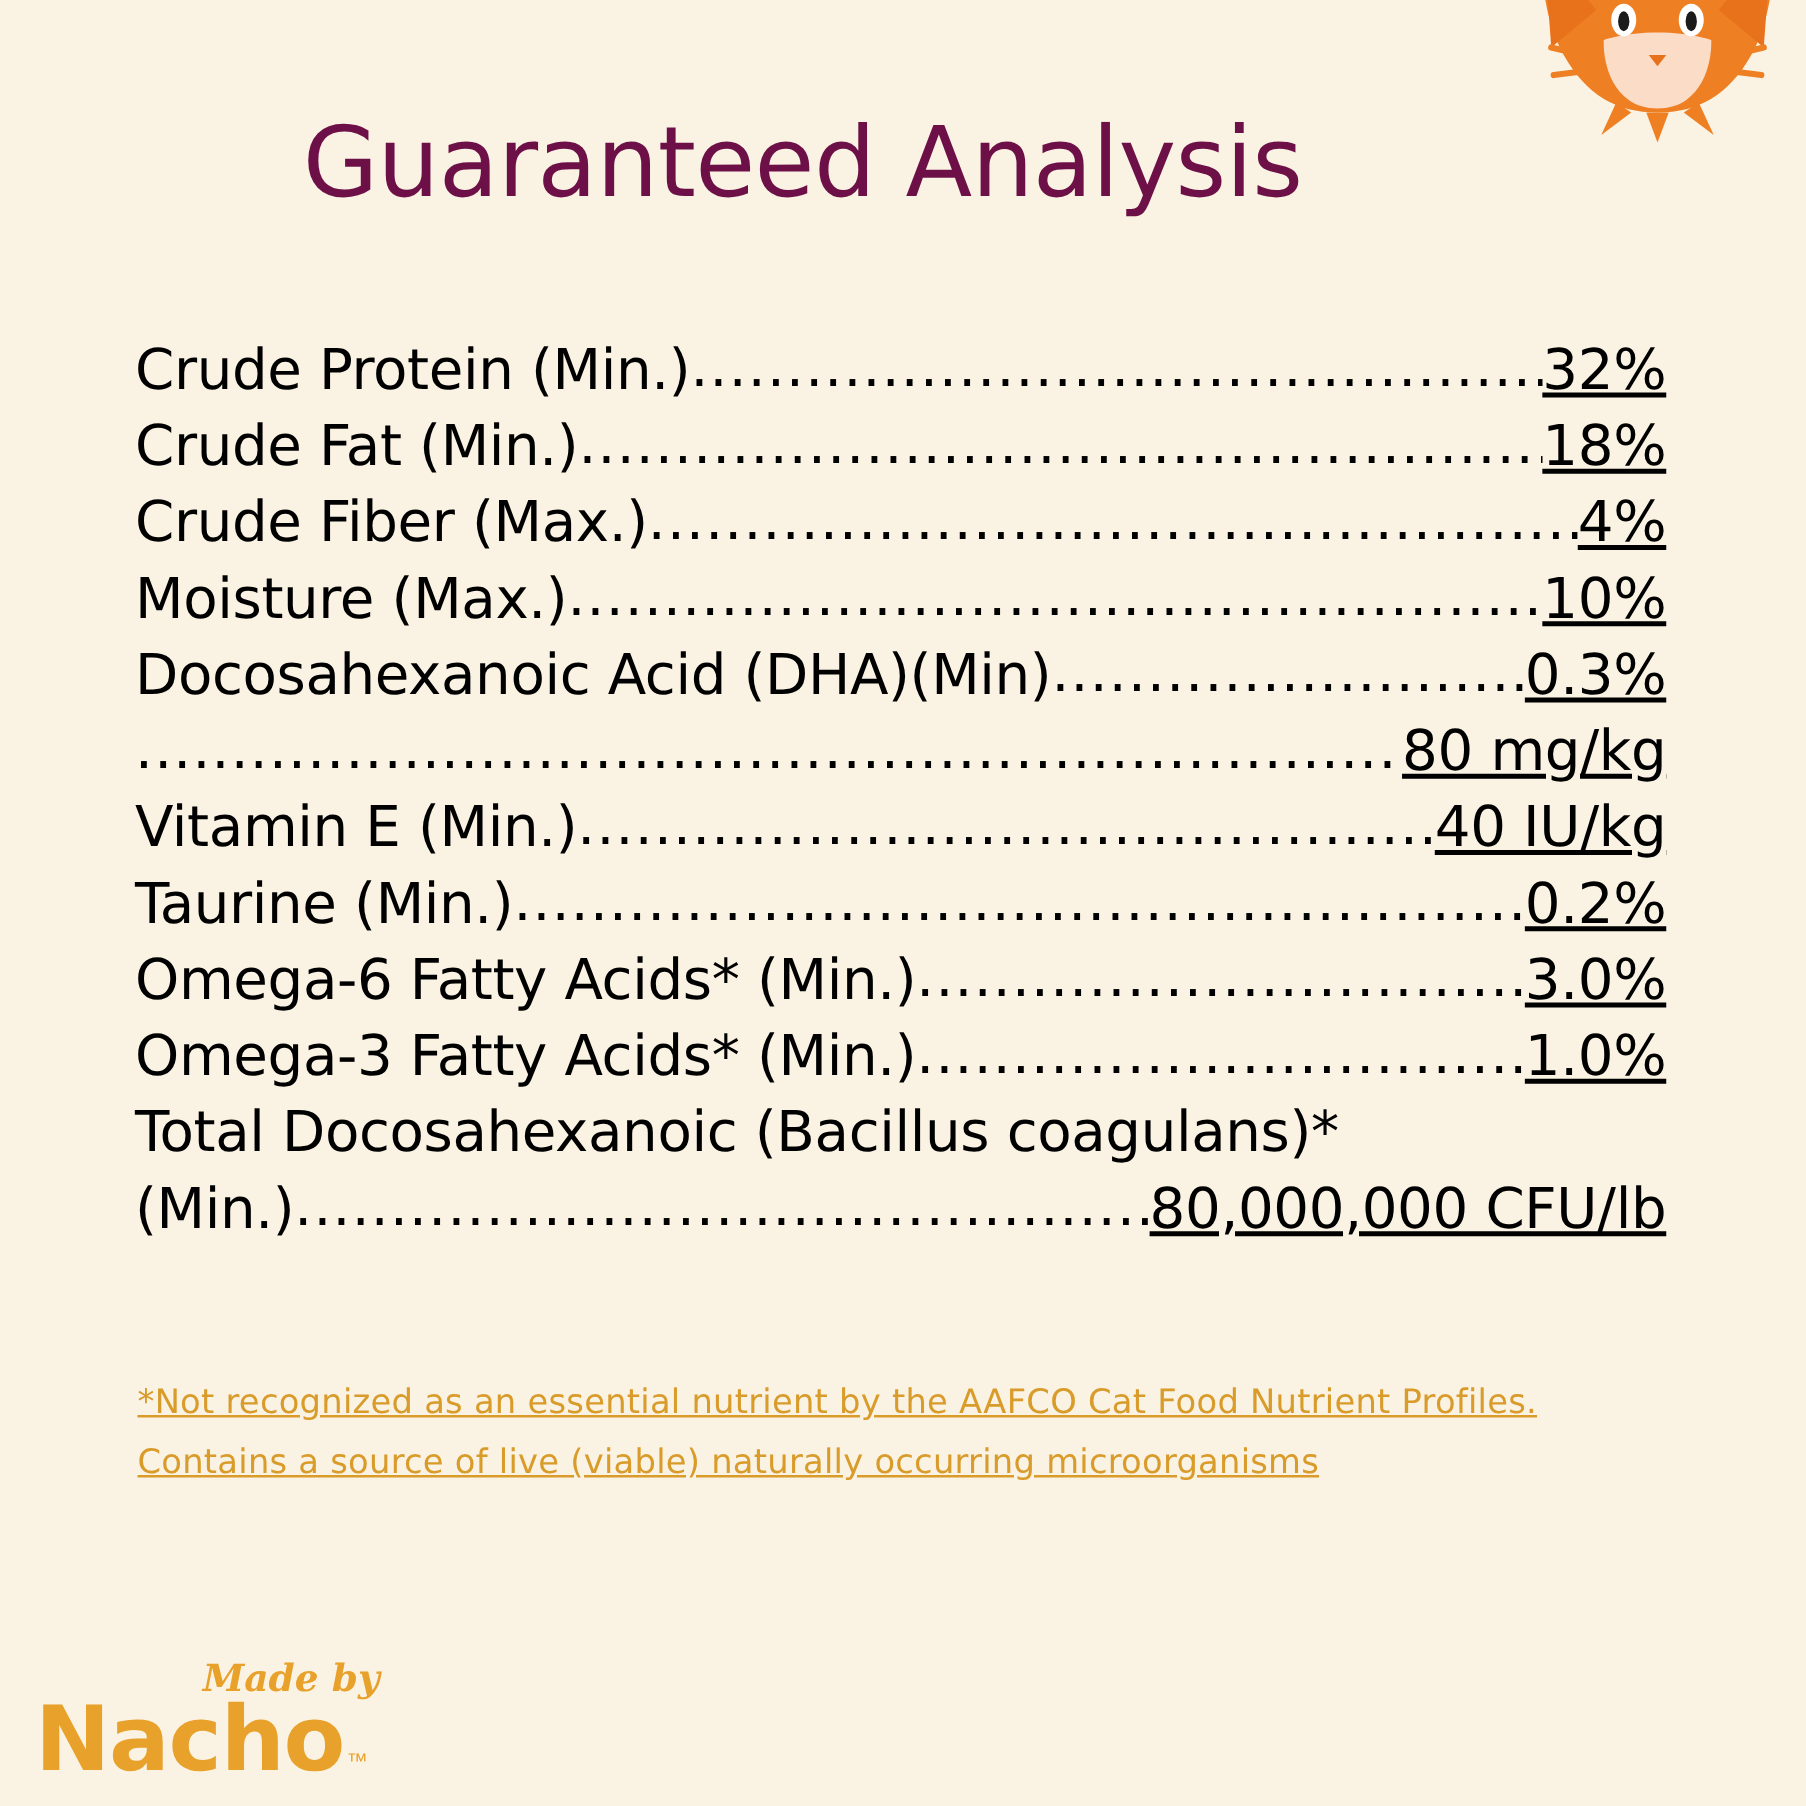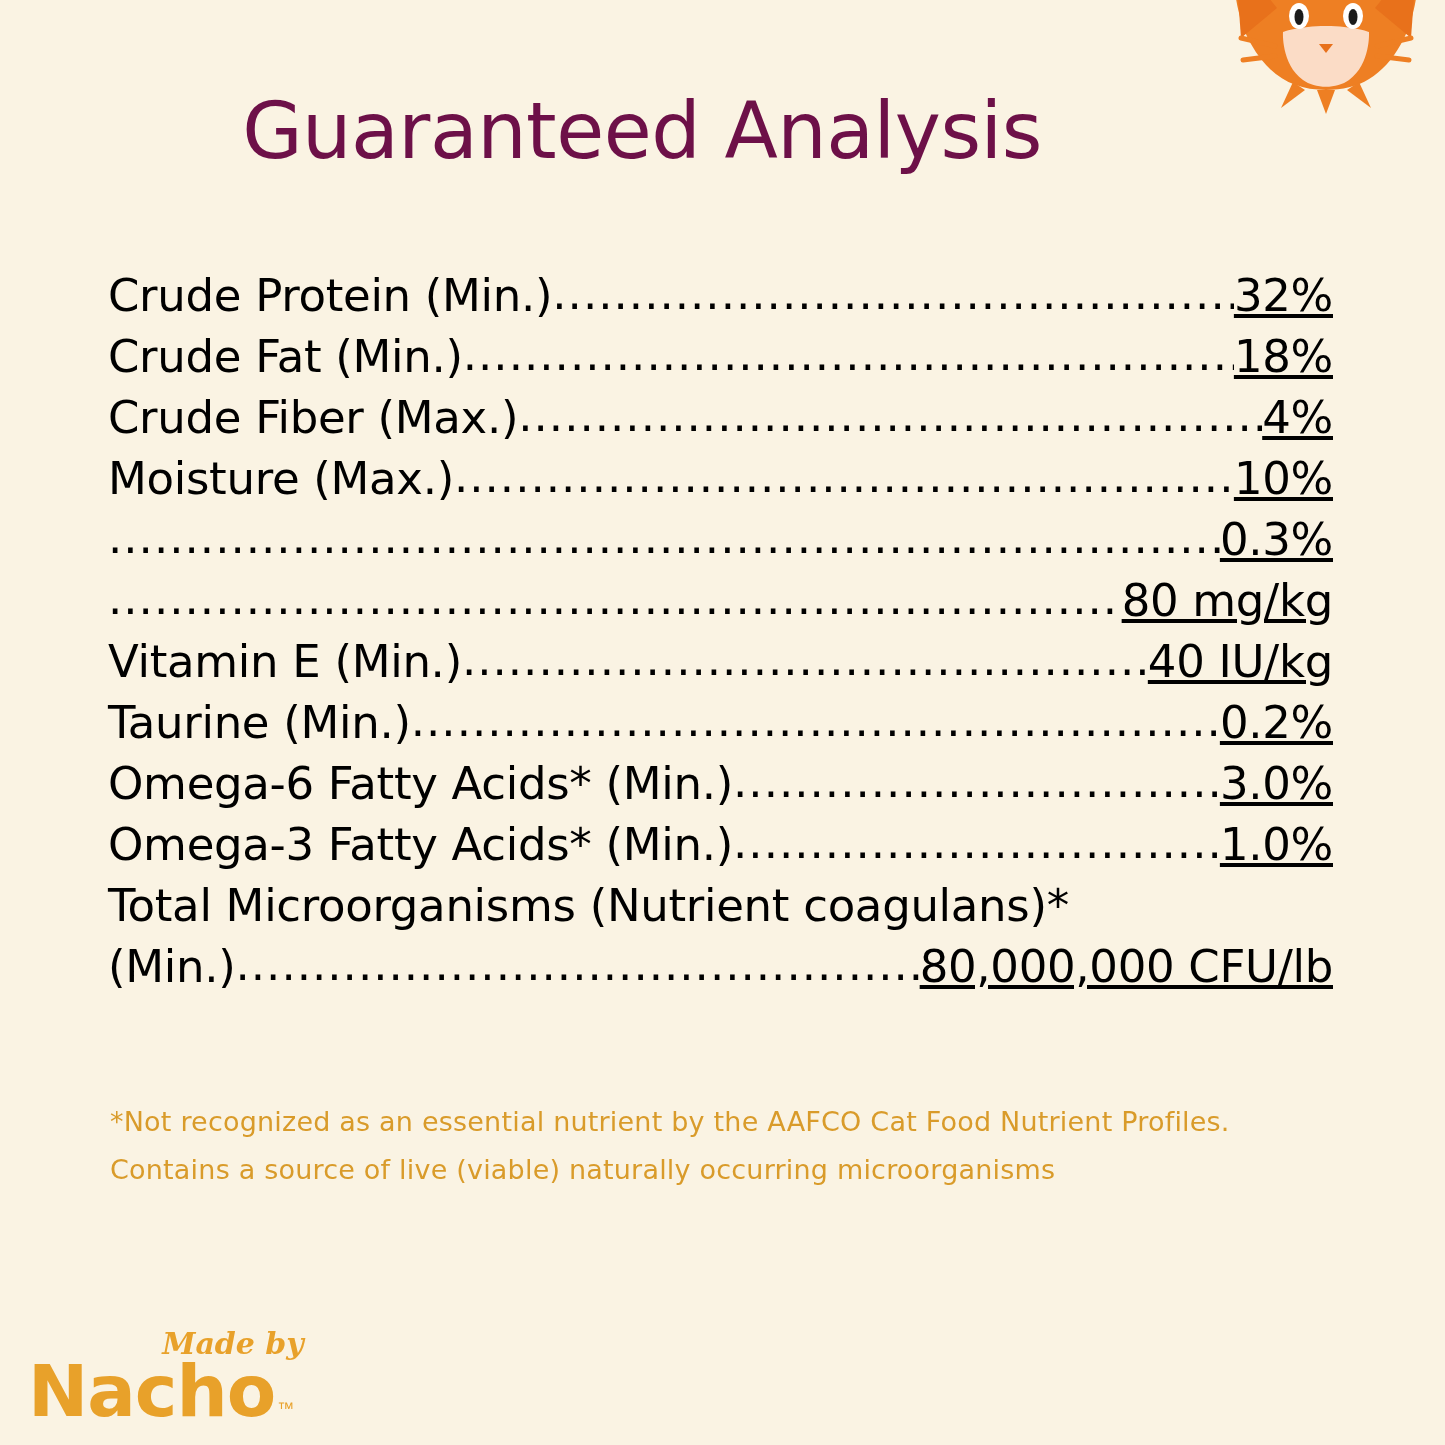--- a/index.html
+++ b/index.html
@@ -95,20 +95,21 @@
   
   .footnotes {
     position: absolute;
     top: 1098px;
     left: 110px;
     width: 1240px;
     color: #d99b2a;
     font-size: 27px;
     line-height: 48px;
     font-family: "DejaVu Sans", sans-serif;
+    text-decoration: underline;
   }
   .footnotes div {
     letter-spacing: 0.2px;
   }
 
   
   .brand {
     position: absolute;
     left: 28px;
     bottom: 18px;
@@ -196,20 +197,21 @@
       <span class="value">4%</span>
     </div>
 
     <div class="row">
       <span class="label">Moisture (Max.)</span>
       <span class="dots">......................................................................................................</span>
       <span class="value">10%</span>
     </div>
 
     <div class="row">
+      <span class="label">Docosahexanoic Acid (DHA)(Min)</span>
       <span class="dots">......................................................................................................</span>
       <span class="value">0.3%</span>
     </div>
 
     <div class="row">
       <span class="dots">......................................................................................................</span>
       <span class="value">80 mg/kg</span>
     </div>
 
     <div class="row">
@@ -230,21 +232,21 @@
       <span class="value">3.0%</span>
     </div>
 
     <div class="row">
       <span class="label">Omega-3 Fatty Acids* (Min.)</span>
       <span class="dots">......................................................................................................</span>
       <span class="value">1.0%</span>
     </div>
 
     <div class="row wrap-row">
-      <span class="label">Total Microorganisms (Nutrient coagulans)*</span>
+      <span class="label">Total Docosahexanoic (Bacillus coagulans)*</span>
     </div>
 
     <div class="row cont">
       <span class="label">(Min.)</span>
       <span class="dots">......................................................................................................</span>
       <span class="value">80,000,000 CFU/lb</span>
     </div>
 
   </div>
 

